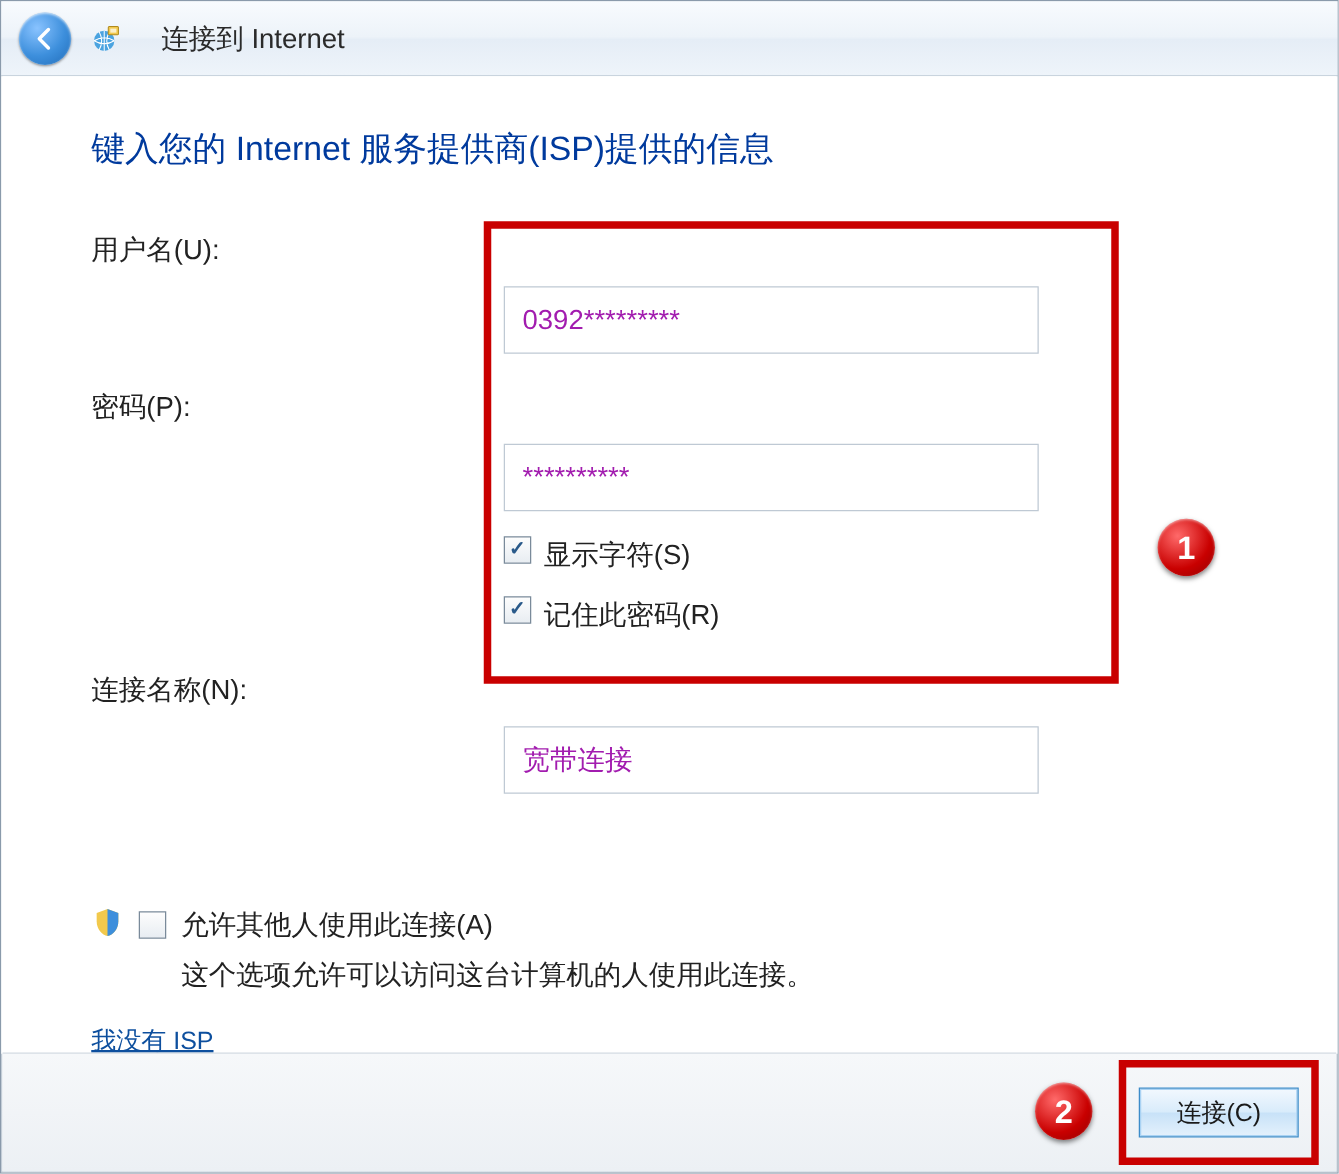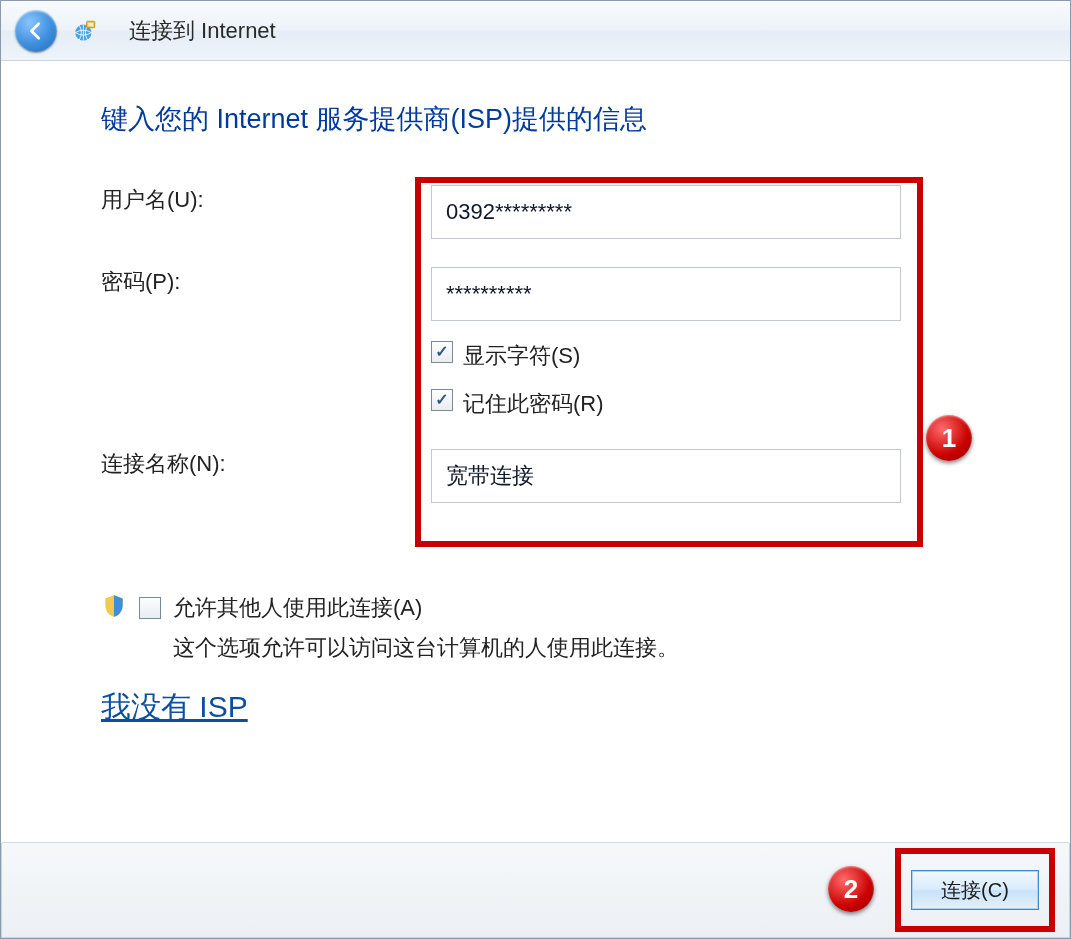--- a/index.html
+++ b/index.html
@@ -41,21 +41,21 @@
     display: flex; align-items: center; justify-content: center;
   }
   .title-icon svg { width: 26px; height: 26px; }
   .title-text {
     font-size: 22px;
     color: #2a2a2a;
     margin-left: 16px;
   }
   .content {
     position: relative;
-    padding: 40px 85px 0 100px;
+    padding: 40px 85px 0 72px;
     height: 782px;
     background: #fff;
   }
   .heading {
     font-size: 27px;
     color: #003a9d;
     font-weight: 400;
     margin-bottom: 48px;
   }
   .form-area {
@@ -74,28 +74,29 @@
   .row {
     display: flex;
     margin-bottom: 28px;
   }
   .row .lbl {
     width: 330px;
     font-size: 22px;
     color: #222;
   }
   .text-input {
-    width: 470px;
+    width: 428px;
     height: 54px;
     border: 1px solid #bfc9d4;
     background: #fff;
     font-size: 22px;
     padding: 0 14px;
-    color: #0f172a;
+    color: #a21caf;
     font-family: inherit;
+    margin-top: 44px;
   }
   .check-row {
     display: flex;
     align-items: flex-start;
     margin-left: 330px;
     margin-bottom: 18px;
     gap: 10px;
     font-size: 22px;
     color: #222;
   }
@@ -119,21 +120,21 @@
     align-items: flex-start;
     gap: 12px;
   }
   .shield-icon { width: 26px; height: 26px; flex-shrink: 0; }
   .allow-body { display: flex; flex-direction: column; gap: 10px; }
   .allow-top { display: flex; align-items: center; gap: 12px; font-size: 22px; color: #222; }
   .allow-desc { font-size: 22px; color: #222; margin-left: 34px; text-align: center; }
   .link {
     display: inline-block;
     margin-top: 24px;
-    font-size: 30px;
+    font-size: 20px;
     color: #0d4f9e;
     text-decoration: underline;
     cursor: pointer;
   }
   .footer {
     position: absolute;
     left: 1px; right: 1px; bottom: 1px;
     height: 95px;
     background: linear-gradient(to bottom, #f6f8fa 0%, #ecf0f4 100%);
     border-top: 1px solid #d2dae2;

